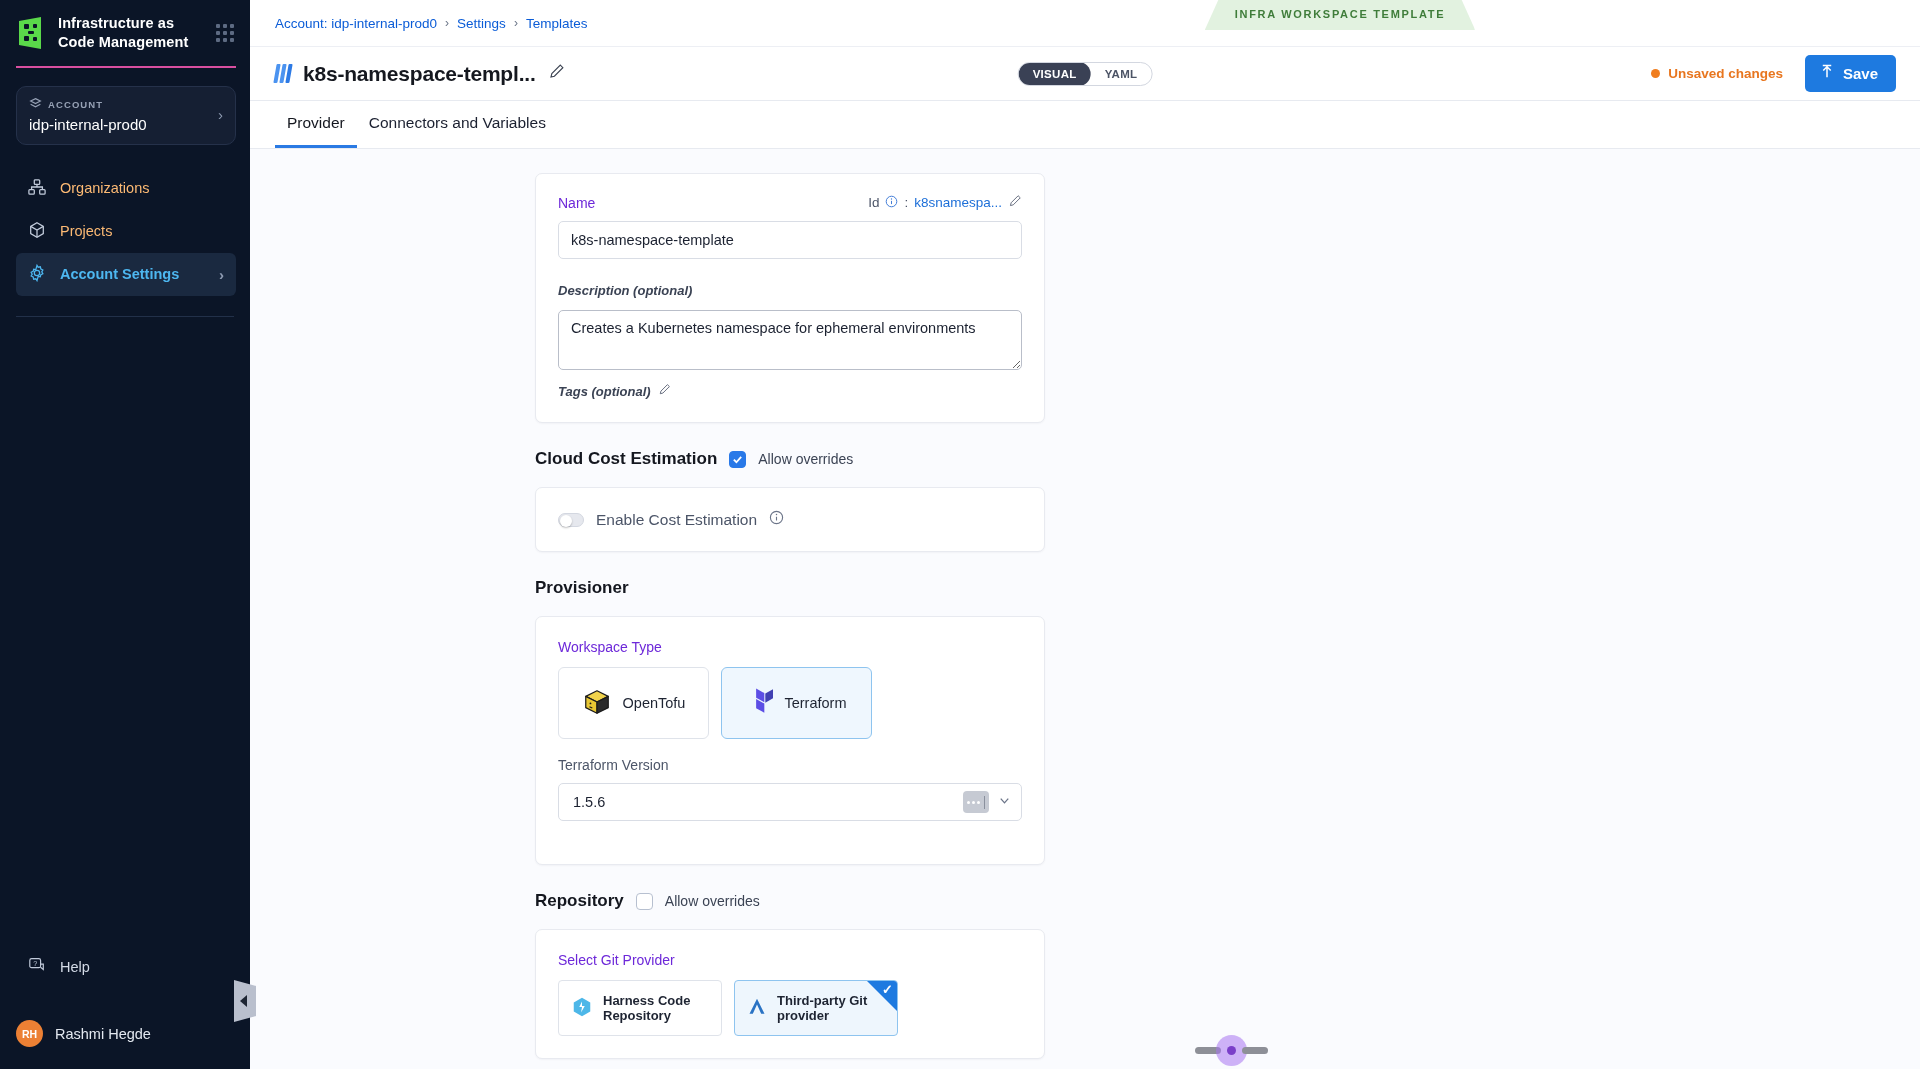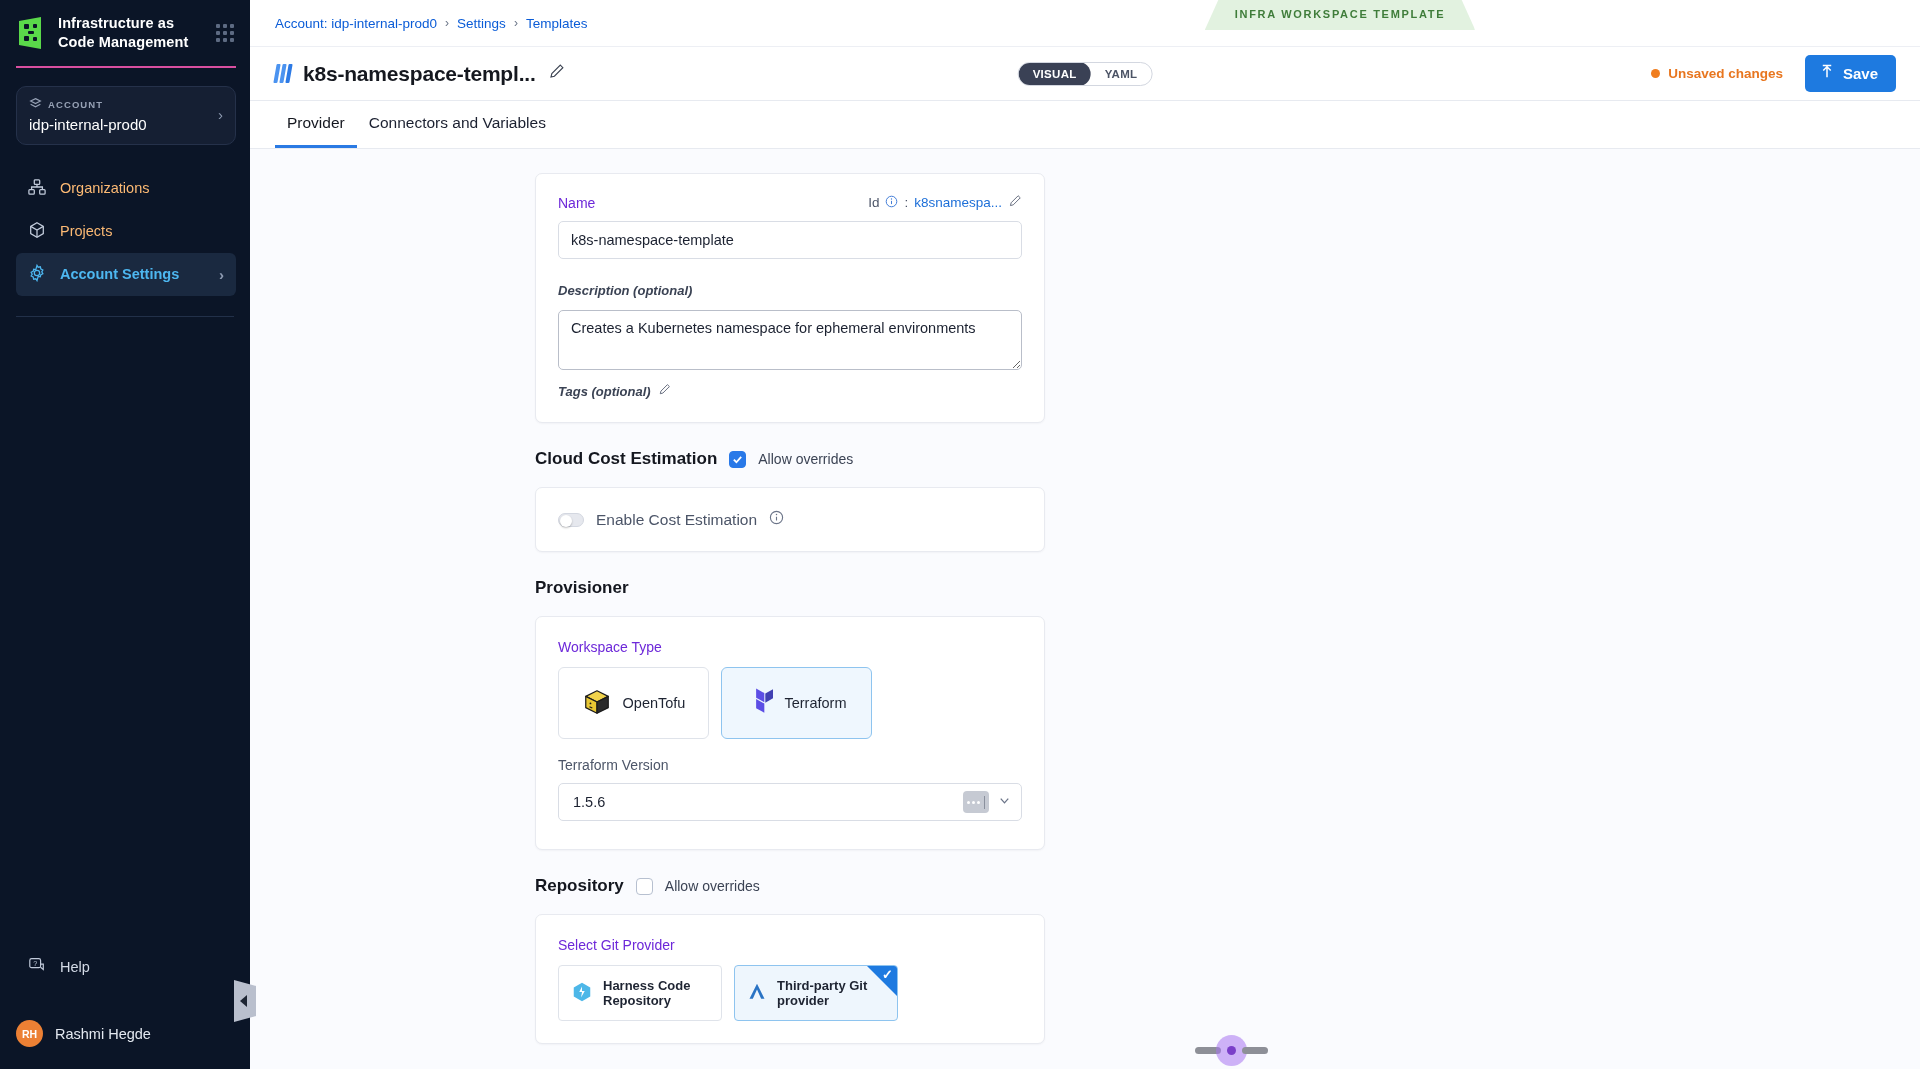--- a/index.html
+++ b/index.html
@@ -253,21 +253,21 @@
     background: #e6e8ee; border: 1px solid #d3d7e0;
     position: relative; cursor: pointer; flex: 0 0 26px;
   }
   .toggle:after {
     content: ""; position: absolute; left: 1px; top: 1px;
     width: 12px; height: 12px; border-radius: 50%; background: #fff;
     box-shadow: 0 1px 2px rgba(0,0,0,.25);
   }
   .toggle-label { font-size: 15.5px; color: #4c5568; }
 
-  .prov-card { margin-top: 18px; padding: 22px 22px 28px 22px; }
+  .prov-card { margin-top: 18px; padding: 22px 22px 43px 22px; }
   .ws-cards { display: flex; gap: 12px; margin-top: 12px; }
   .ws-card {
     width: 151px; height: 72px;
     border: 1px solid #dfe3ea; border-radius: 6px;
     display: flex; align-items: center; justify-content: center; gap: 11px;
     font-size: 14.5px; color: #1e2432; cursor: pointer; background: #fff;
   }
   .ws-card.selected { border: 1px solid #8ec4ef; background: #eff7fe; }
   .ver-label { margin-top: 18px; font-size: 14px; color: #4c5568; }
   .ver-input-wrap {

